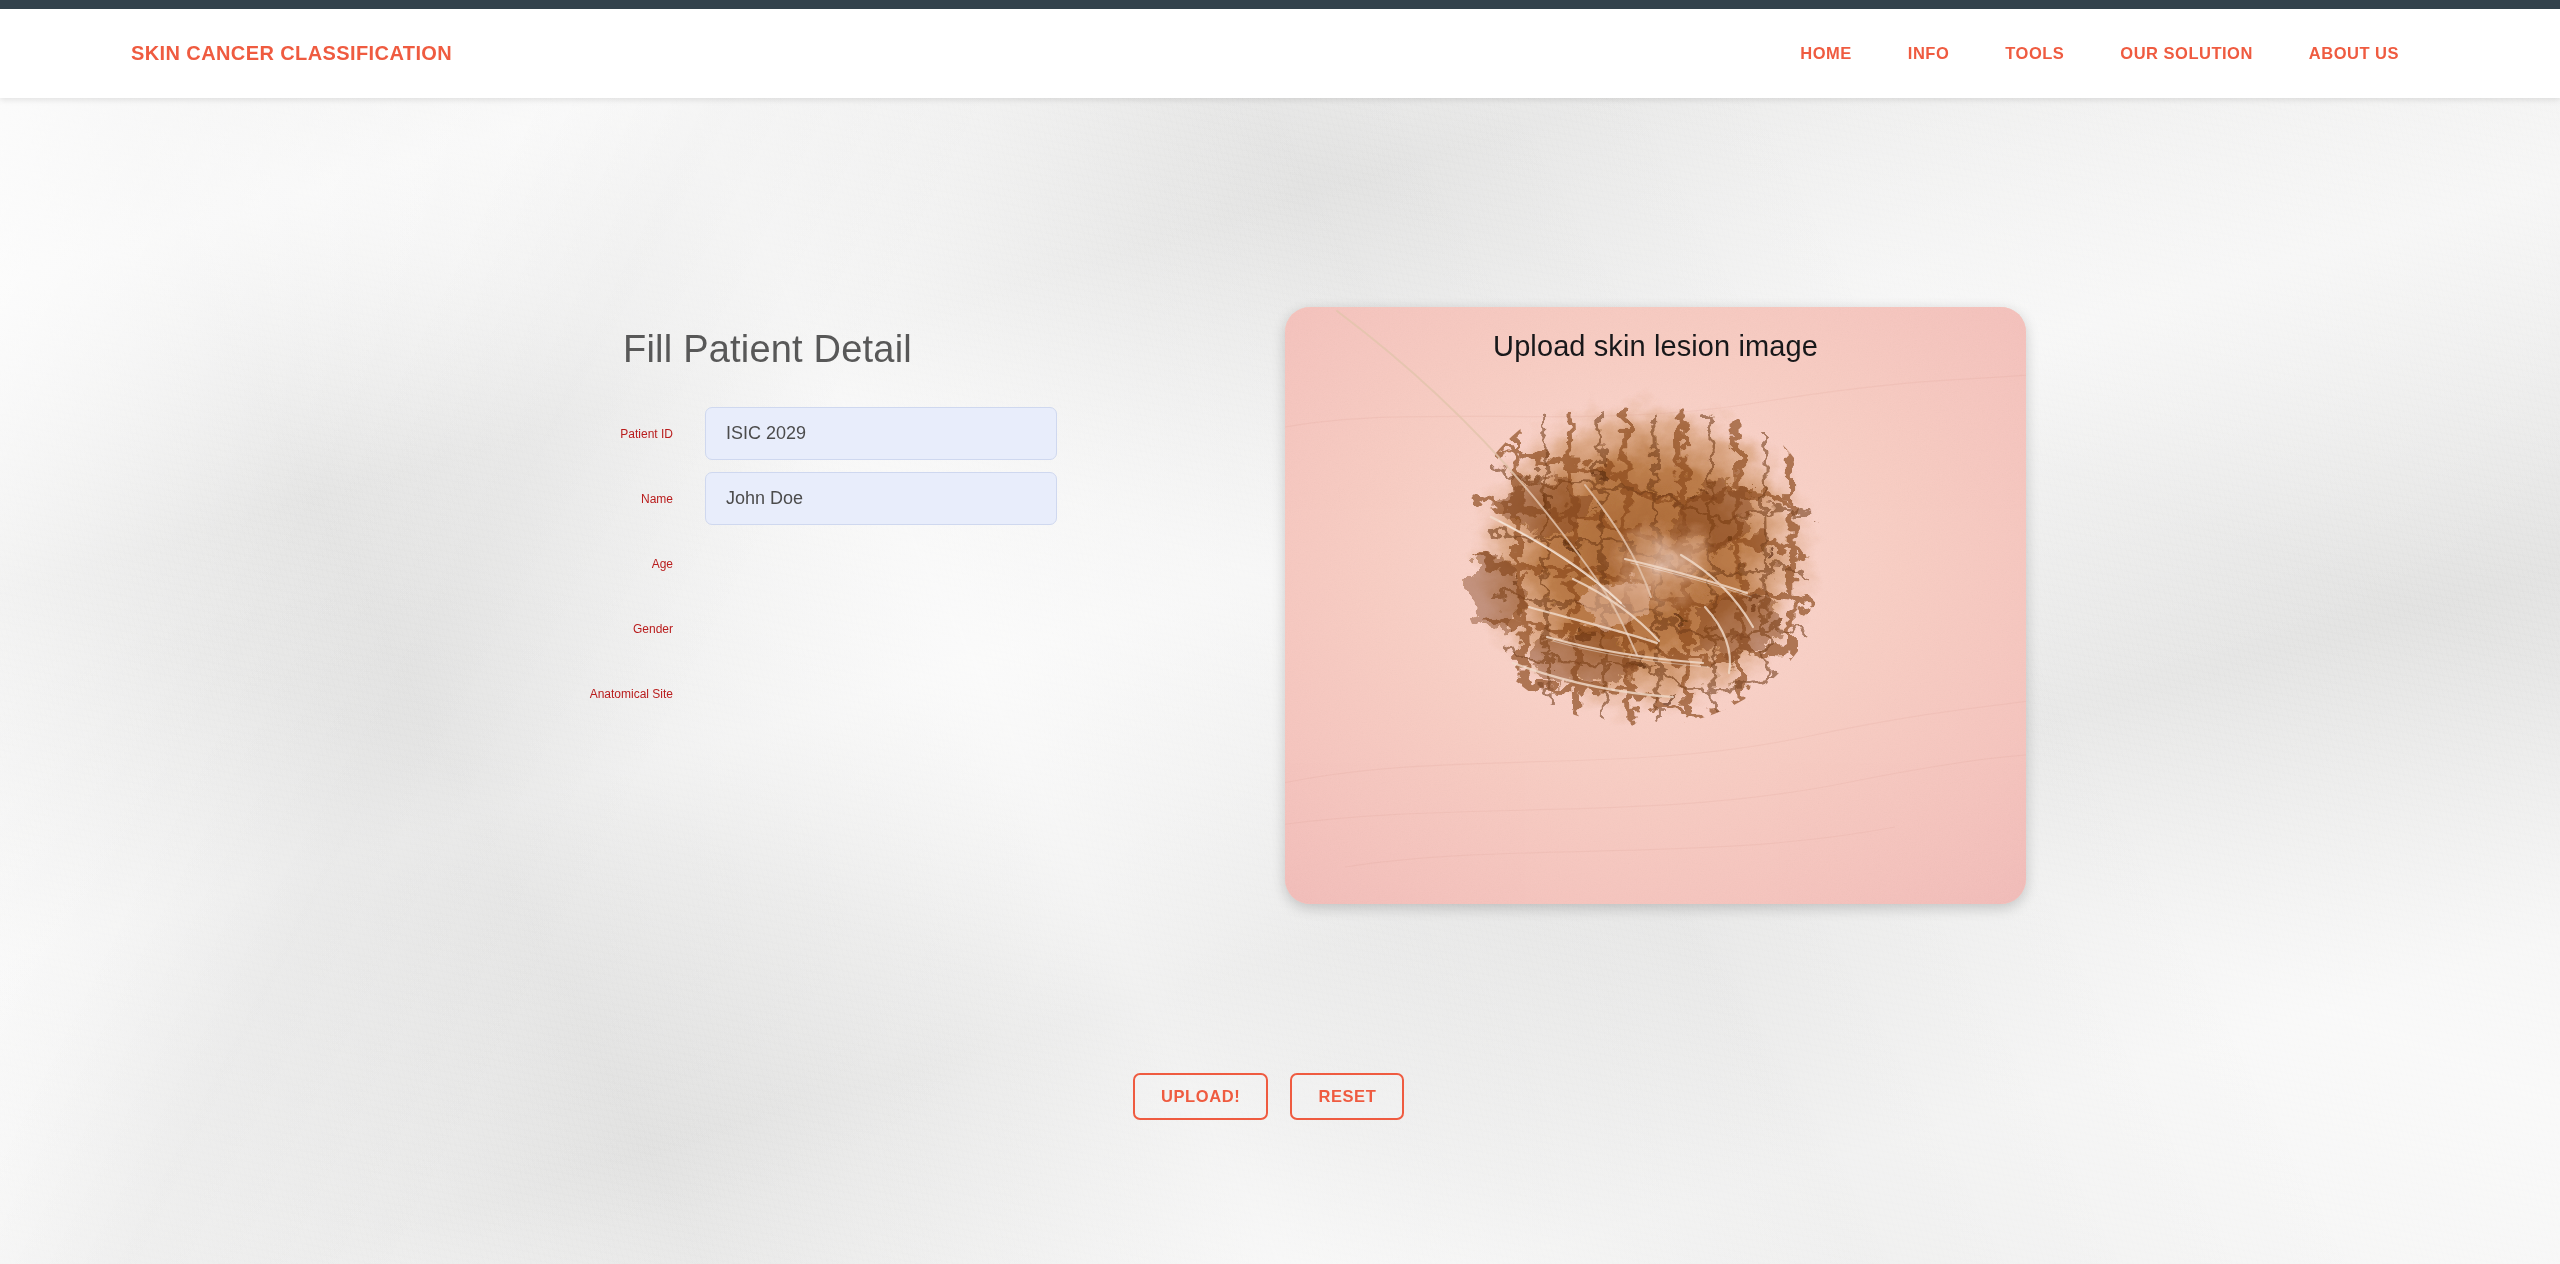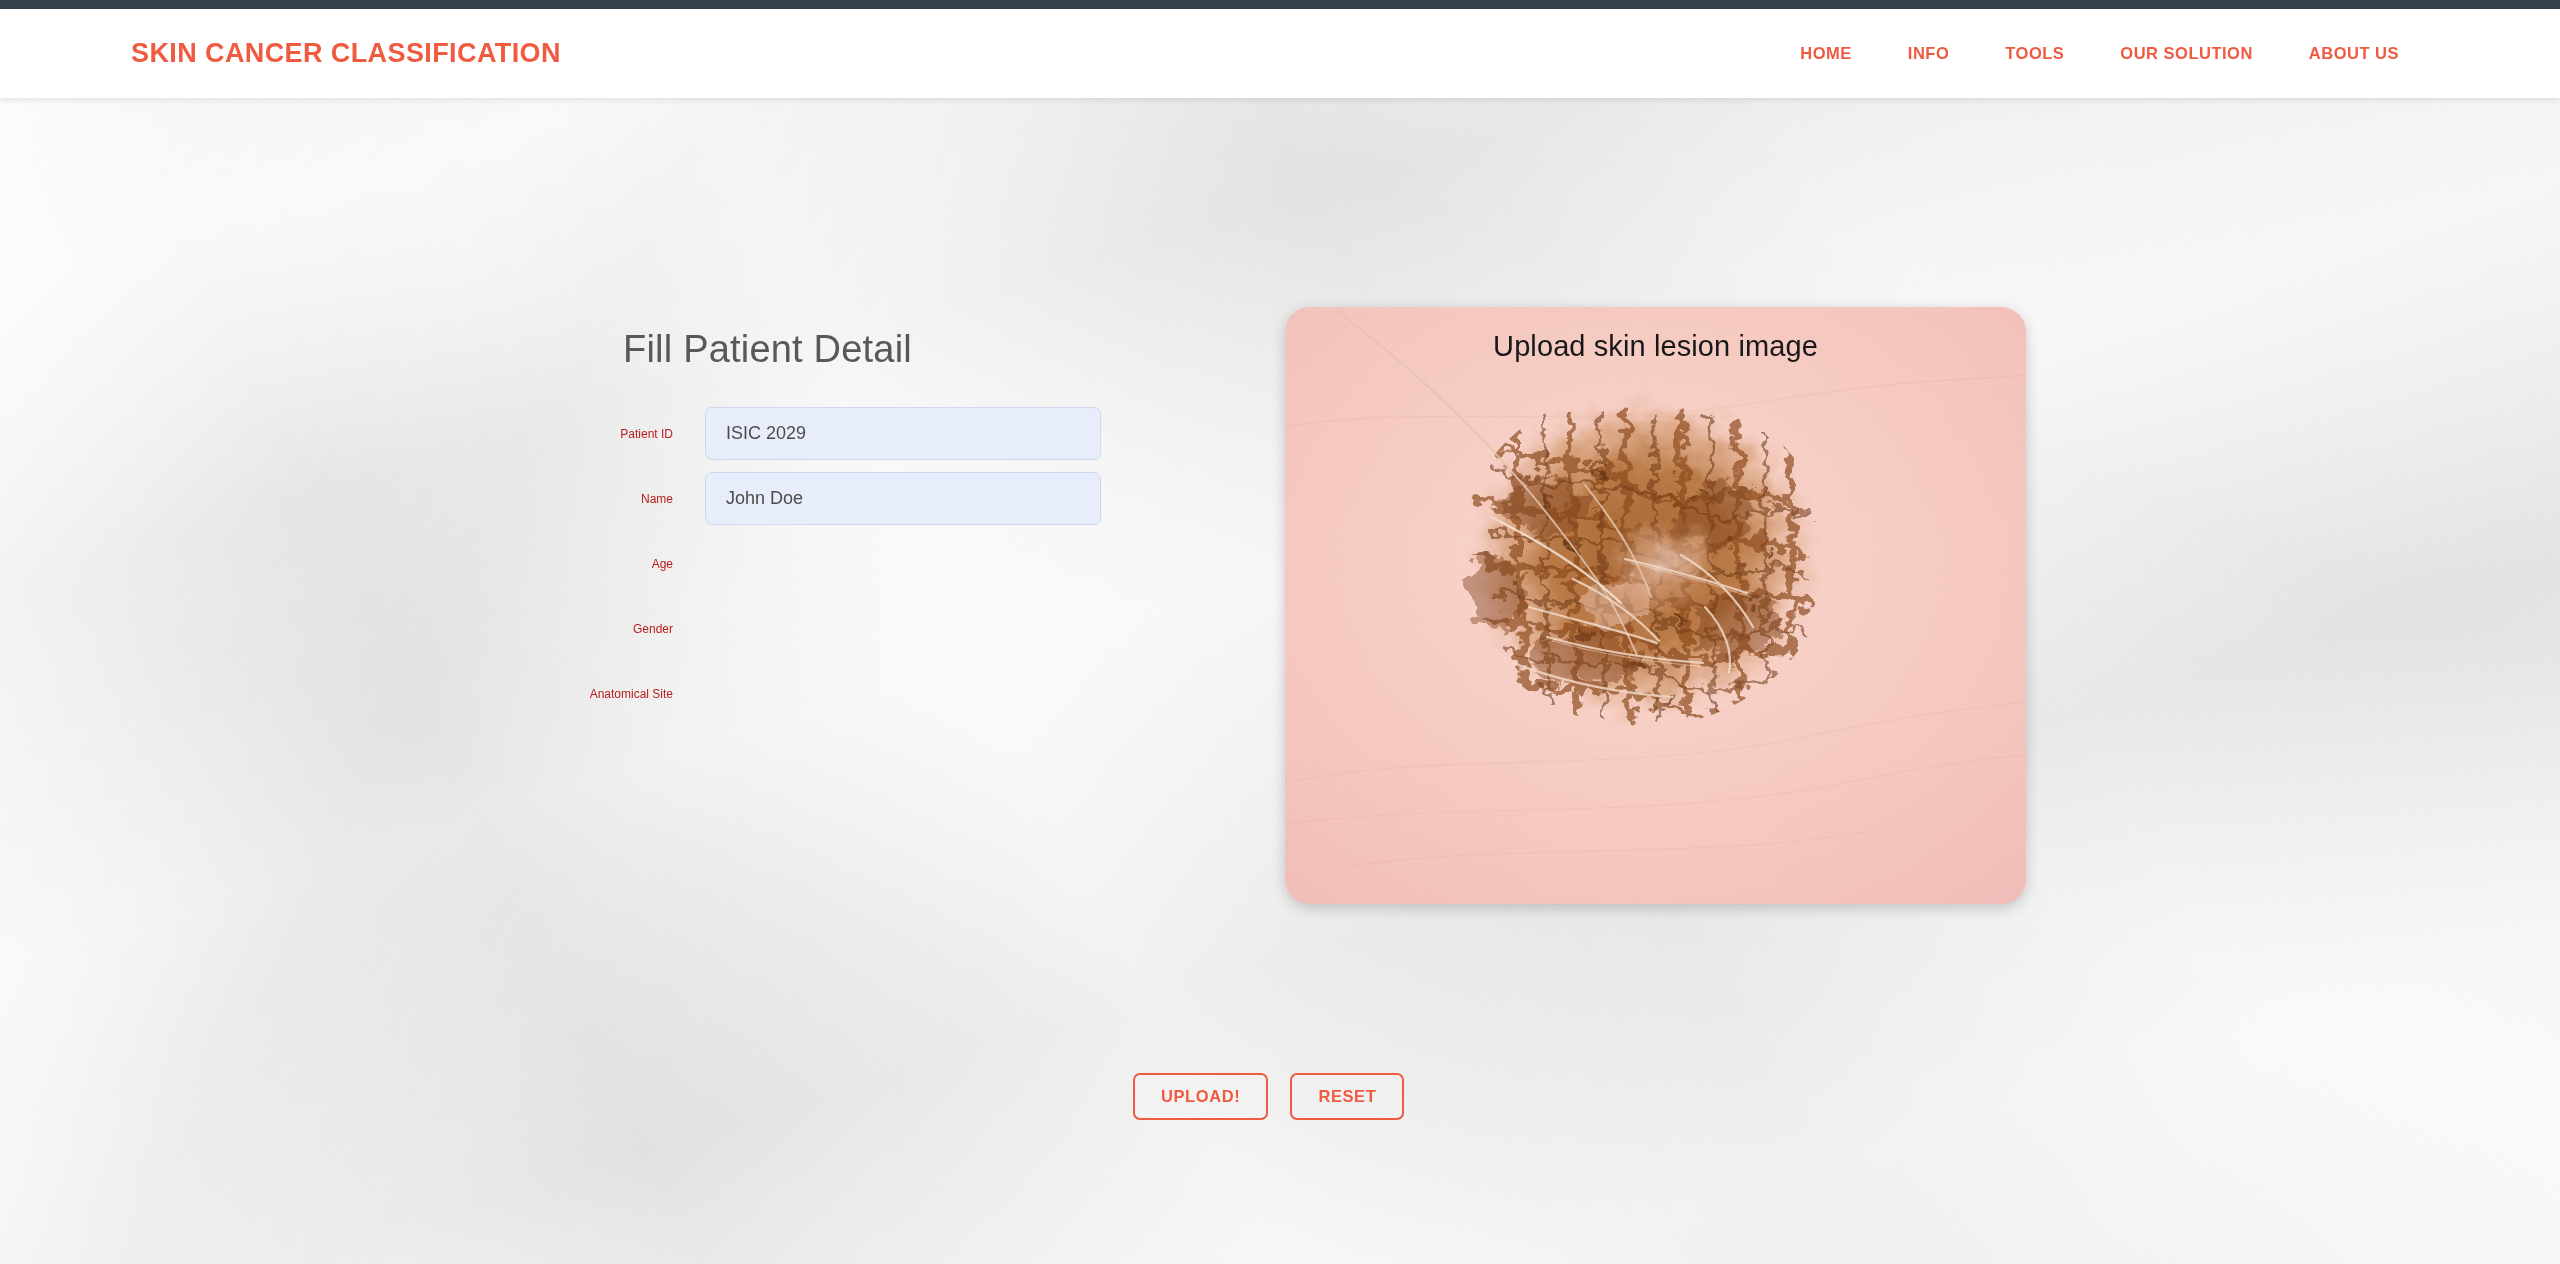--- a/index.html
+++ b/index.html
@@ -49,21 +49,21 @@
     width: 2560px; height: 89px;
     background: #ffffff;
     box-shadow: 0 2px 6px rgba(0,0,0,0.10);
     display: flex;
     align-items: center;
     z-index: 5;
   }
   #brand {
     margin-left: 131px;
     color: #ef5b40;
-    font-size: 27px;
+    font-size: 20px;
     font-weight: bold;
     letter-spacing: 0.4px;
     white-space: nowrap;
   }
   #navlinks {
     margin-left: auto;
     margin-right: 133px;
     display: flex;
     gap: 0px;
   }
@@ -110,21 +110,21 @@
   }
   .form-label {
     width: 225px;
     text-align: right;
     padding-right: 32px;
     font-size: 12px;
     color: #b91c1c;
     white-space: nowrap;
   }
   .form-control {
-    width: 396px;
+    width: 352px;
     height: 53px;
     border: 1px solid #d4d4d4;
     border-radius: 7px;
     background: #ffffff;
     font-size: 18px;
     color: #4c4c4c;
     padding: 0 20px;
     font-family: "Liberation Sans", sans-serif;
     outline: none;
     display: flex;

